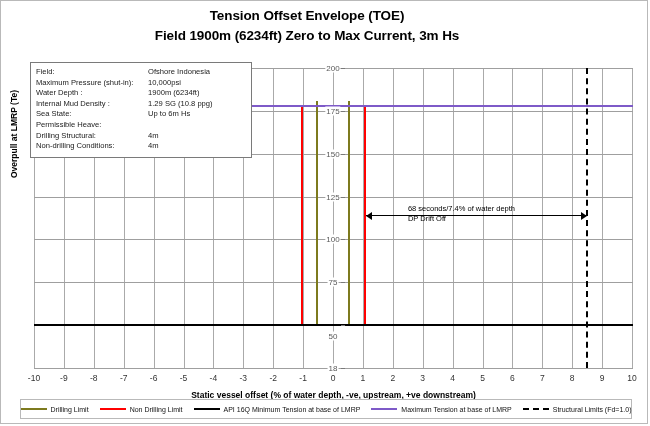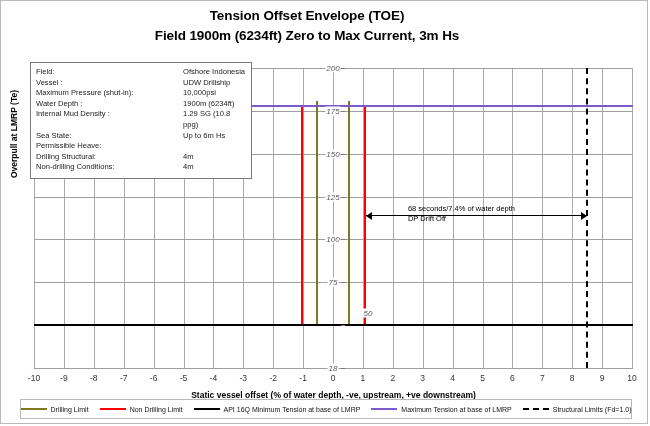--- a/index.html
+++ b/index.html
@@ -37,21 +37,20 @@
   .axis-right{position:absolute;left:598px;top:0;width:1px;height:301px;background:#9f9f9f;}
   .axis-bottom{position:absolute;left:0;top:300px;width:599px;height:1px;background:#8a8a8a;}
   .axis-top{position:absolute;left:0;top:0;width:599px;height:1px;background:#9f9f9f;}
 
   
   .ytick{
     position:absolute;font-size:8px;color:#595959;
     transform:translate(-50%,-50%);
     background:#ffffff;padding:0 1px;
     white-space:nowrap;
-    font-style:italic;
   }
   .ytick-mark{position:absolute;width:4px;height:1px;background:#7a7a7a;}
 
   
   .xtick{
     position:absolute;top:305px;font-size:8.5px;color:#333;
     transform:translateX(-50%);white-space:nowrap;
   }
 
   .xaxis-title{
@@ -85,21 +84,21 @@
   }
 
   
   .infobox{
     position:absolute;left:30px;top:62px;width:222px;
     border:1px solid #7a7a7a;background:#ffffff;
     padding:4px 5px 5px 5px;box-sizing:border-box;
     font-size:7.6px;line-height:10.6px;color:#1a1a1a;
     z-index:7;
   }
-  .info-row{display:flex;gap:35px;}
+  .info-row{display:flex;}
   .info-key{width:112px;flex:0 0 112px;}
   .info-val{flex:1;}
 
   
   .legend{
     position:absolute;left:20px;top:399px;width:612px;height:20px;
     border:1px solid #b9b9b9;
     display:flex;align-items:center;justify-content:center;gap:11px;
     box-sizing:border-box;
     background:#fff;
@@ -177,21 +176,21 @@
       <div class="ytick" style="left: 299px; top: 42.8571px;">175</div>
       <div class="ytick-mark" style="left: 307px; top: 42.8571px;"></div>
       <div class="ytick" style="left: 299px; top: 85.7143px;">150</div>
       <div class="ytick-mark" style="left: 307px; top: 85.7143px;"></div>
       <div class="ytick" style="left: 299px; top: 128.571px;">125</div>
       <div class="ytick-mark" style="left: 307px; top: 128.571px;"></div>
       <div class="ytick" style="left: 299px; top: 171.429px;">100</div>
       <div class="ytick-mark" style="left: 307px; top: 171.429px;"></div>
       <div class="ytick" style="left: 299px; top: 214.286px; text-align: center;">75</div>
       <div class="ytick-mark" style="left: 307px; top: 214.286px;"></div>
-      <div class="ytick" style="left: 299px; top: 245px; margin-left: 35px;">50</div>
+      <div class="ytick" style="left: 299px; top: 268px;">50</div>
       <div class="ytick-mark" style="left: 307px; top: 257.143px;"></div>
       <div class="ytick" style="left: 299px; top: 300px;">18</div>
       <div class="ytick-mark" style="left: 307px; top: 300px;"></div>
     </div>
   <div id="xticks">
       <div class="xtick" style="left: 0px;">-10</div>
       <div class="xtick" style="left: 29.9px;">-9</div>
       <div class="xtick" style="left: 59.8px;">-8</div>
       <div class="xtick" style="left: 89.7px;">-7</div>
       <div class="xtick" style="left: 119.6px;">-6</div>
@@ -224,24 +223,20 @@
   <div class="xaxis-title">Static vessel offset (% of water depth, -ve, upstream, +ve downstream)</div>
   <div class="yaxis-title">Overpull at LMRP (Te)</div>
 </div>
 
 <div class="infobox" id="infobox">
     <div class="info-row">
       <div class="info-key">Field:</div>
       <div class="info-val">Ofshore Indonesia</div>
     </div>
     <div class="info-row">
-      <div class="info-key">Vessel :</div>
-      <div class="info-val">UDW Drillship</div>
-    </div>
-    <div class="info-row">
       <div class="info-key">Maximum Pressure (shut-in):</div>
       <div class="info-val">10,000psi</div>
     </div>
     <div class="info-row">
       <div class="info-key">Water Depth :</div>
       <div class="info-val">1900m (6234ft)</div>
     </div>
     <div class="info-row">
       <div class="info-key">Internal Mud Density :</div>
       <div class="info-val">1.29 SG (10.8 ppg)</div>

